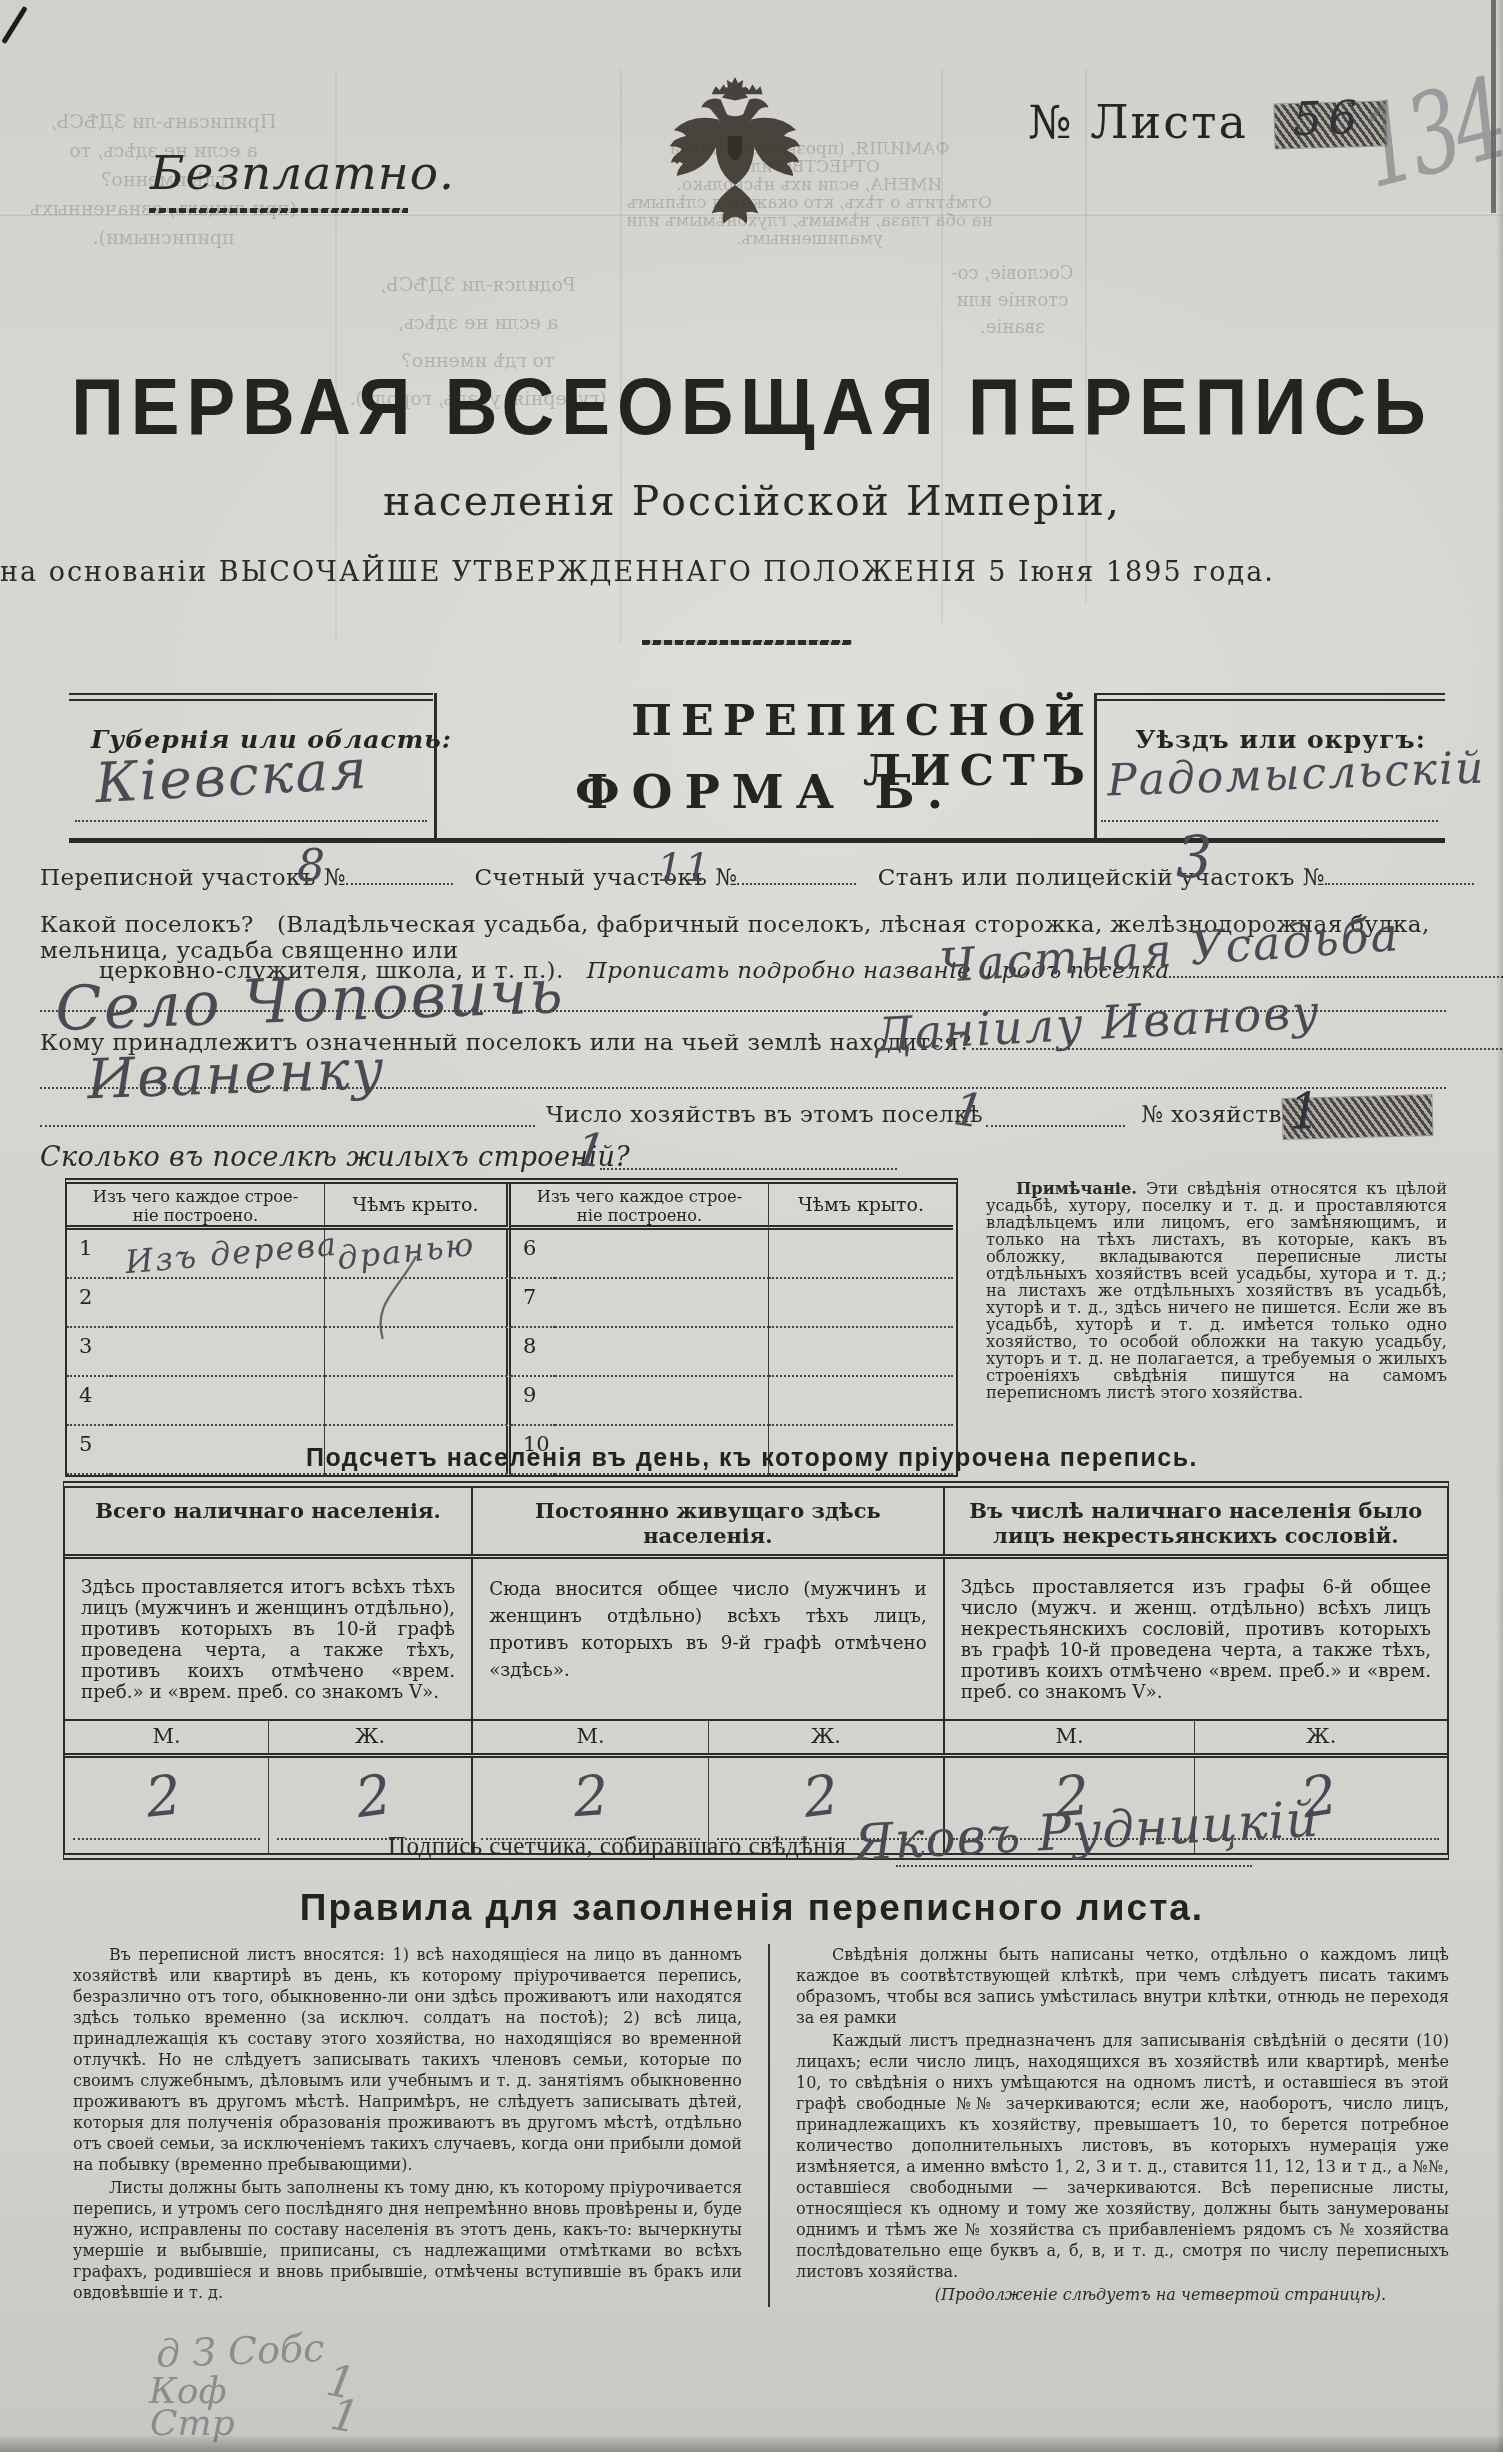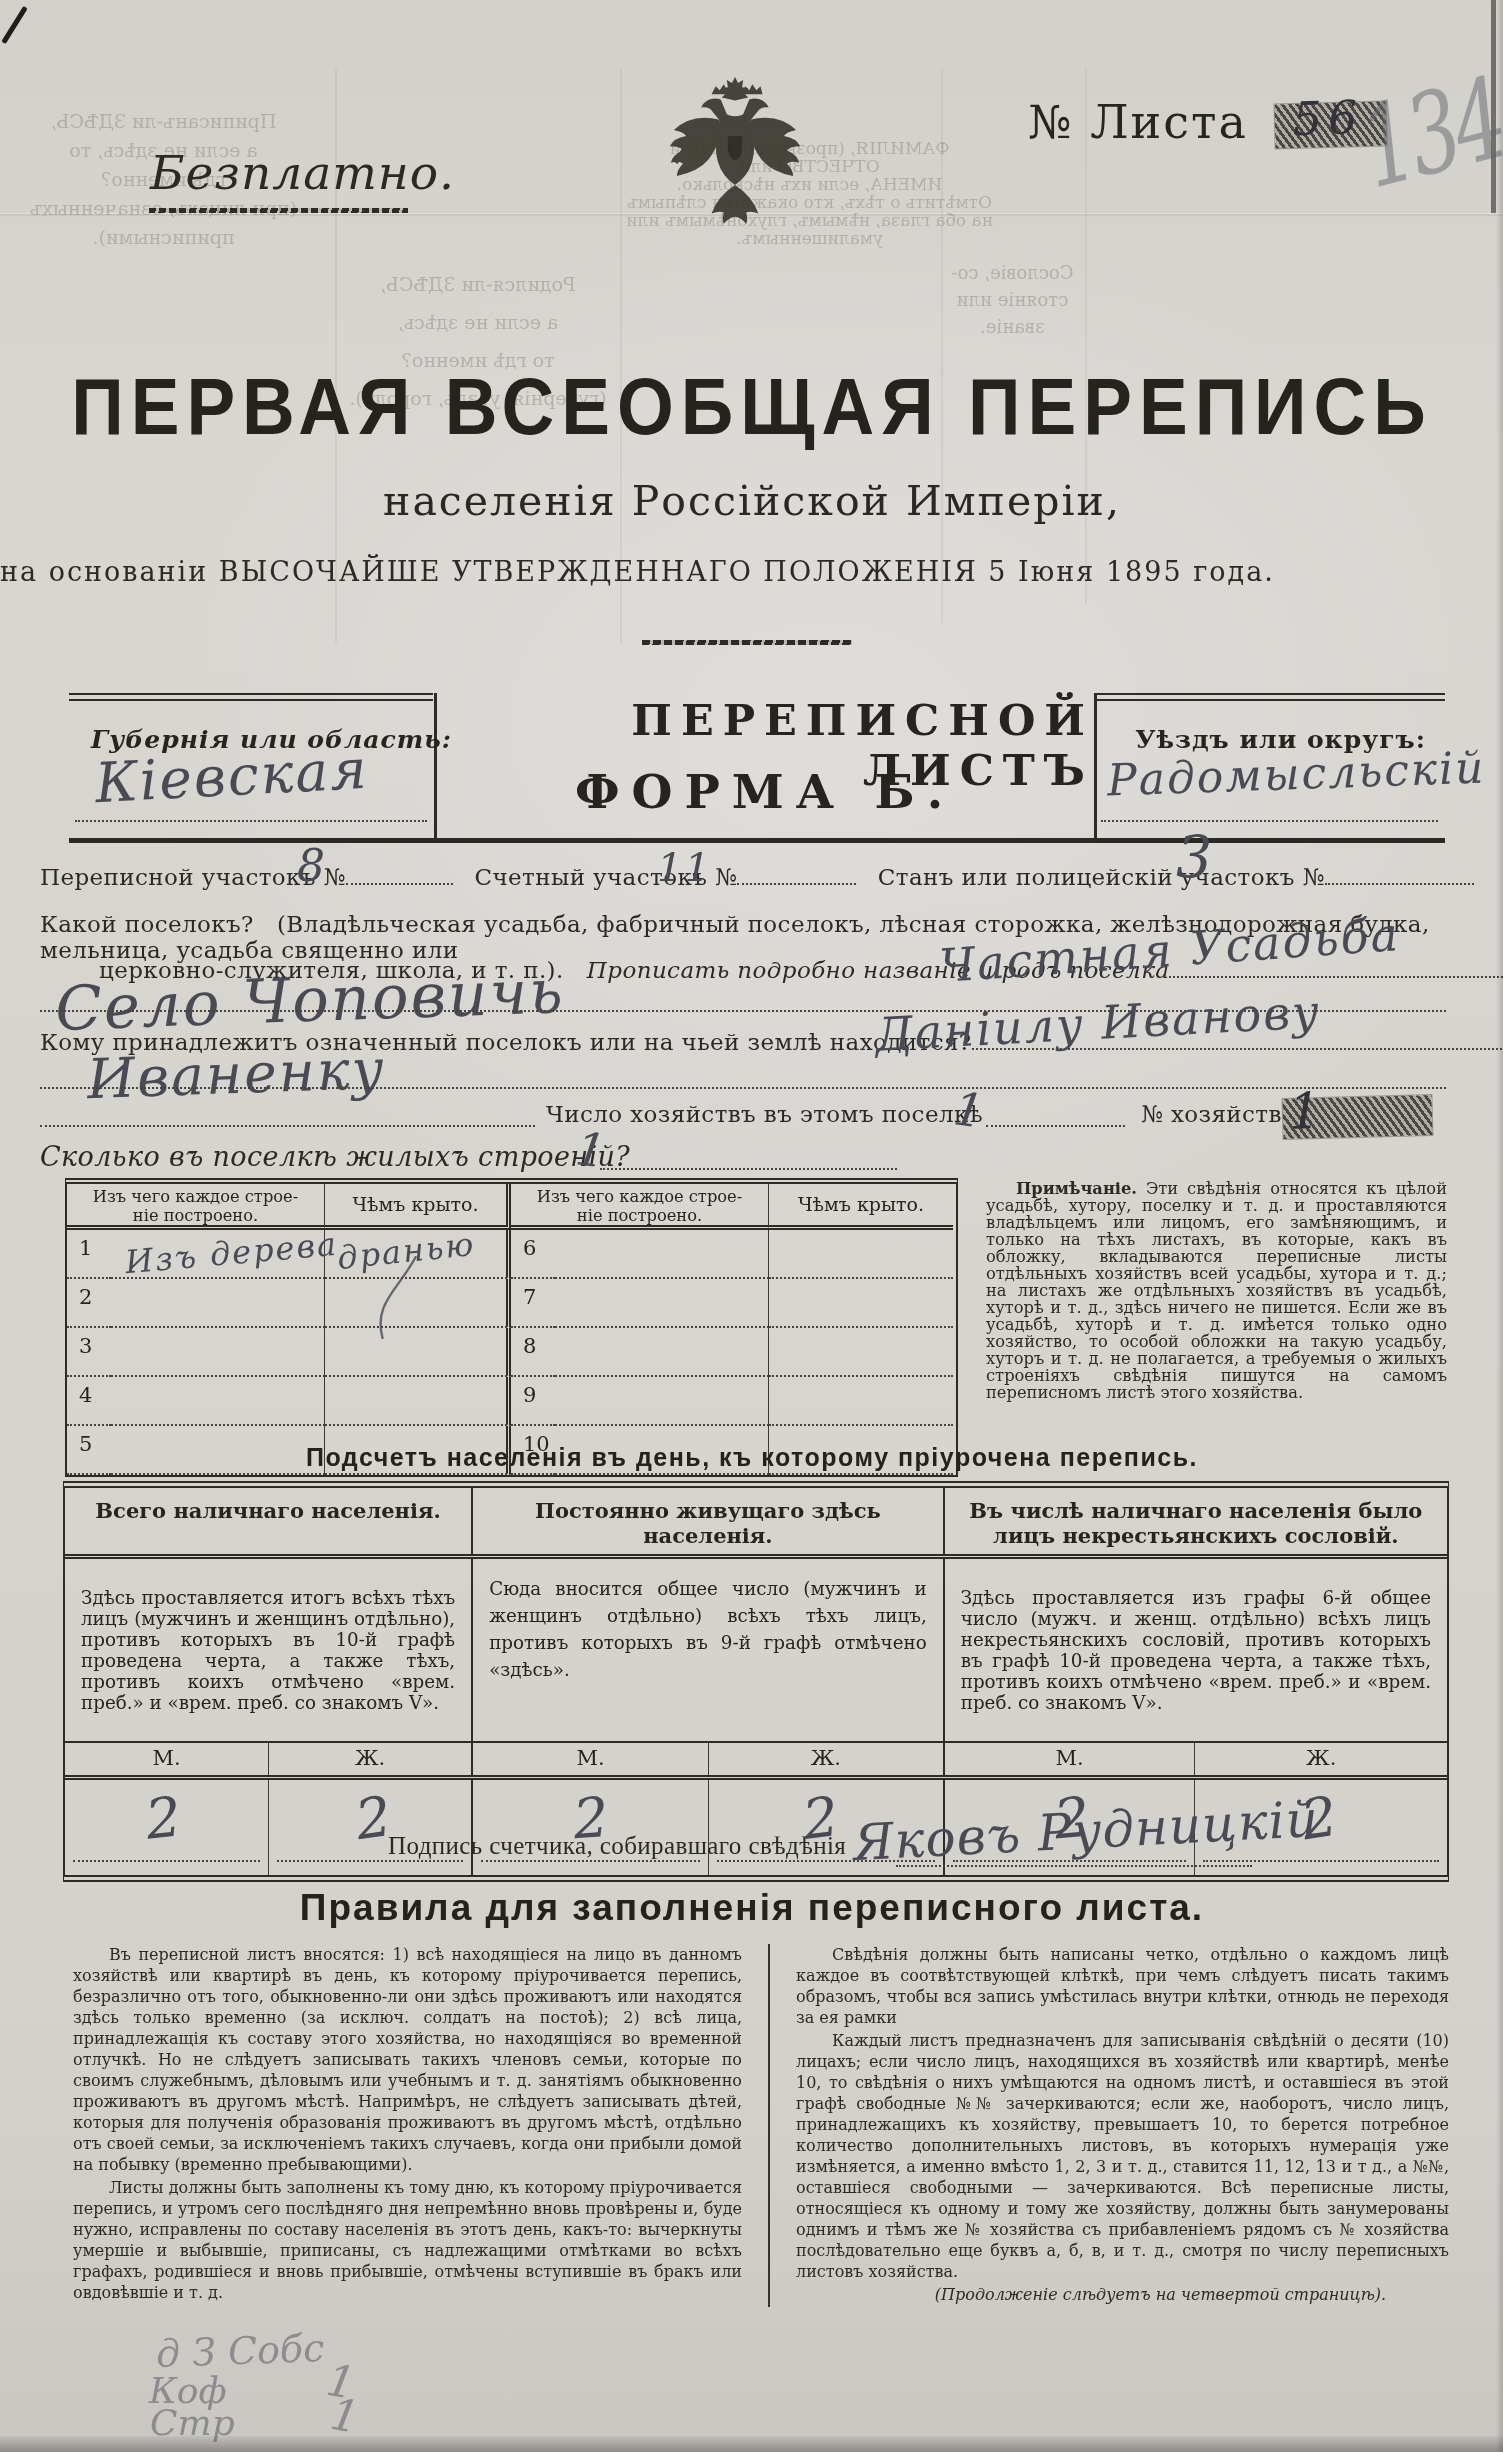--- a/index.html
+++ b/index.html
@@ -54,21 +54,21 @@
   
   .note{font-size:16.3px; line-height:17px; text-align:justify; color:#2b2a24;}
   .note .lead{font-weight:bold;}
   
   .count-head{width:100%; text-align:center; font-weight:bold; font-size:25px; letter-spacing:1.5px; color:#23221c;}
   .ctable{border-left:2px solid #2c2b25; border-right:2px solid #2c2b25; border-top:7px double #2c2b25; border-bottom:7px double #2c2b25;}
   .ct-row{display:grid;}
   .cols3{grid-template-columns:412fr 476fr 507fr;}
   .cols6{grid-template-columns:206fr 206fr 238fr 238fr 253fr 254fr;}
   .ct-title{font-weight:bold; font-size:21px; text-align:center; line-height:1.2; padding:10px 12px 6px;}
-  .ct-desc{font-size:18.3px; line-height:21px; text-align:justify; padding:28px 16px;}
+  .ct-desc{font-size:18.3px; line-height:21px; text-align:justify; padding:17px 16px;}
   .ct-mj{font-size:21px; text-align:center; padding-top:3px;}
   .ct-val{position:relative; height:95px;}
   .ct-val .dotline{position:absolute; left:8px; right:8px; bottom:13px;}
   .hw2{position:absolute; left:50%; top:6px; font-size:55px; font-style:italic; color:#4b4954; transform:translateX(-60%) rotate(-6deg);}
   .b-major{border-right:2px solid #2c2b25;}
   .b-minor{border-right:1.5px solid #3c3b34;}
   .b-dblbot{border-bottom:5px double #2c2b25;}
   .b-solbot{border-bottom:2px solid #2c2b25;}
   
   .rules-head{width:100%; text-align:center; font-family:"Liberation Sans",sans-serif; font-weight:bold; font-size:37px; letter-spacing:2px; color:#23221c;}

